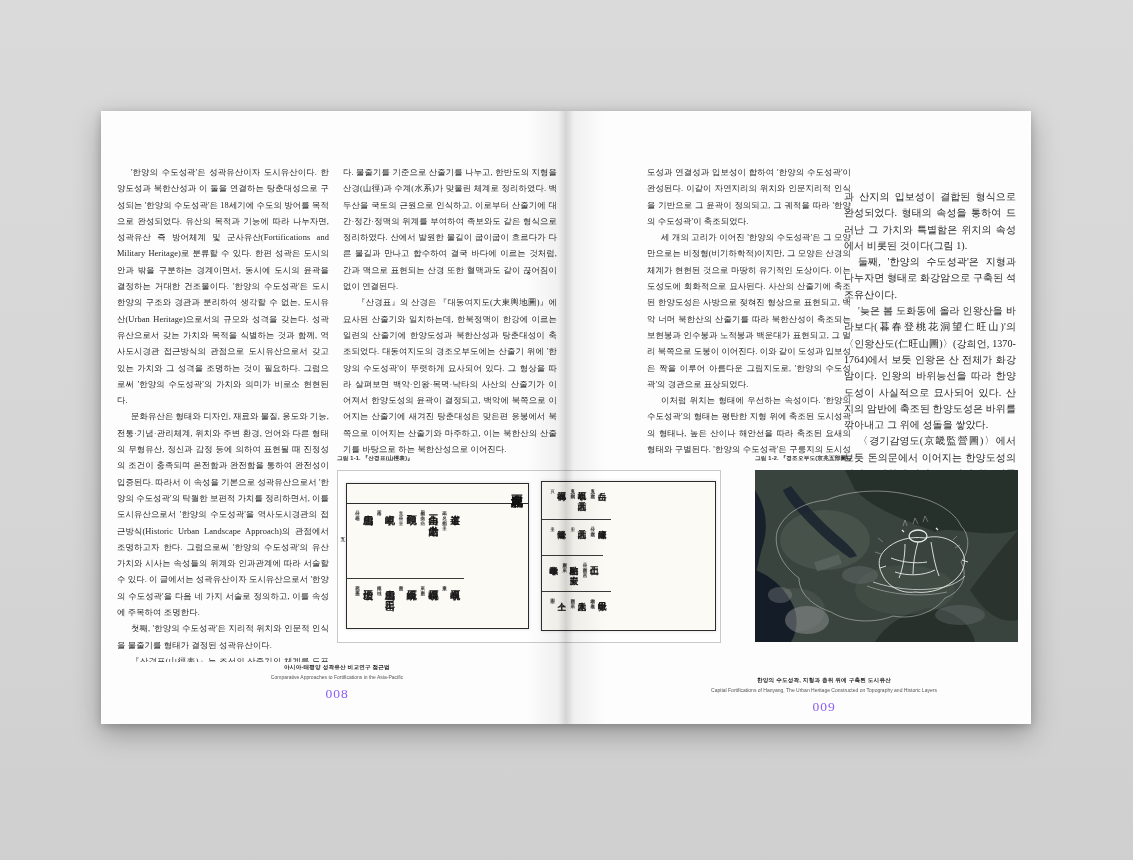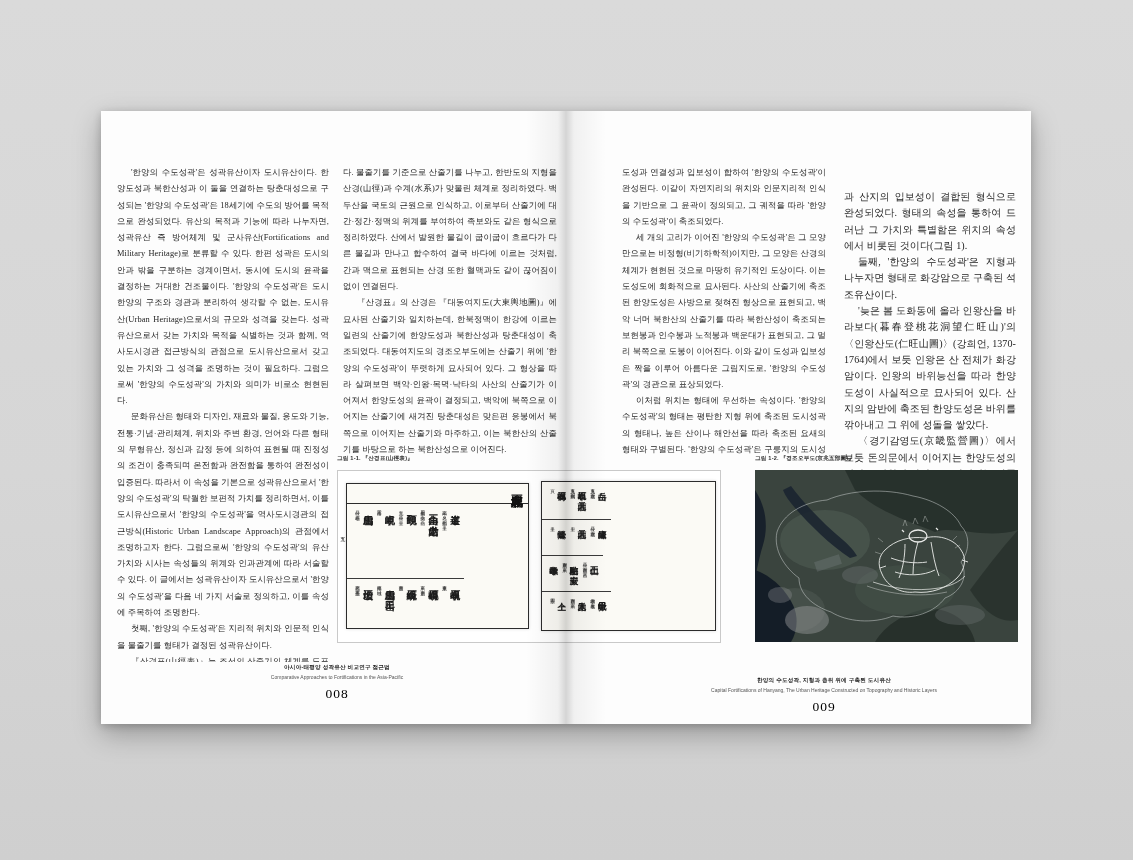--- a/index.html
+++ b/index.html
@@ -65,21 +65,21 @@
   }
   .fig2{left:654px;top:359px;width:263px;height:172px;overflow:hidden;}
   .footer{
     position:absolute;z-index:2;text-align:center;
     font-family:"Liberation Sans","DejaVu Sans",sans-serif;color:#222;
   }
   .footer .f-ko{font-size:5.6px;font-weight:bold;letter-spacing:.2px;}
   .footer .f-en{font-size:5px;color:#555;margin-top:2px;}
   .footer .f-num{
     font-family:"Liberation Serif","DejaVu Serif",serif;font-size:13.5px;
-    letter-spacing:1px;margin-top:6px;color:#000000;
+    letter-spacing:1px;margin-top:6px;color:#8b5cf6;
   }
 </style>
 </head>
 <body>
 
 <div class="spread">
   <div class="page page-left"></div>
   <div class="page page-right"></div>
 
   <div class="col" id="l1" style="left:16px;top:54px;width:212px;height:497px">
@@ -87,21 +87,21 @@
     <p class="ind">문화유산은 형태와 디자인, 재료와 물질, 용도와 기능, 전통·기념·관리체계, 위치와 주변 환경, 언어와 다른 형태의 무형유산, 정신과 감정 등에 의하여 표현될 때 진정성의 조건이 충족되며 온전함과 완전함을 통하여 완전성이 입증된다. 따라서 이 속성을 기본으로 성곽유산으로서 '한양의 수도성곽'의 탁월한 보편적 가치를 정리하면서, 이를 도시유산으로서 '한양의 수도성곽'을 역사도시경관의 접근방식(Historic Urban Landscape Approach)의 관점에서 조명하고자 한다. 그럼으로써 '한양의 수도성곽'의 유산 가치와 시사는 속성들의 위계와 인과관계에 따라 서술할 수 있다. 이 글에서는 성곽유산이자 도시유산으로서 '한양의 수도성곽'을 다음 네 가지 서술로 정의하고, 이를 속성에 주목하여 조명한다.</p>
     <p class="ind">첫째, '한양의 수도성곽'은 지리적 위치와 인문적 인식을 물줄기를 형태가 결정된 성곽유산이다.</p>
     <p class="ind">『산경표(山徑表)』는 조선의 산줄기의 체계를 도표로 정리하여 18세기 영조 연간에 편찬한 역사지리지이</p>
   </div>
 
   <div class="col" id="l2" style="left:242px;top:54px;width:214px;height:296px">
     <p>다. 물줄기를 기준으로 산줄기를 나누고, 한반도의 지형을 산경(山徑)과 수계(水系)가 맞물린 체계로 정리하였다. 백두산을 국토의 근원으로 인식하고, 이로부터 산줄기에 대간·정간·정맥의 위계를 부여하여 족보와도 같은 형식으로 정리하였다. 산에서 발원한 물길이 굽이굽이 흐르다가 다른 물길과 만나고 합수하여 결국 바다에 이르는 것처럼, 간과 맥으로 표현되는 산경 또한 혈맥과도 같이 끊어짐이 없이 연결된다.</p>
     <p class="ind">『산경표』의 산경은 『대동여지도(大東輿地圖)』에 묘사된 산줄기와 일치하는데, 한북정맥이 한강에 이르는 일련의 산줄기에 한양도성과 북한산성과 탕춘대성이 축조되었다. 대동여지도의 경조오부도에는 산줄기 위에 '한양의 수도성곽'이 뚜렷하게 묘사되어 있다. 그 형상을 따라 살펴보면 백악·인왕·목멱·낙타의 사산의 산줄기가 이어져서 한양도성의 윤곽이 결정되고, 백악에 북쪽으로 이어지는 산줄기에 새겨진 탕춘대성은 맞은편 응봉에서 북쪽으로 이어지는 산줄기와 마주하고, 이는 북한산의 산줄기를 바탕으로 하는 북한산성으로 이어진다.</p>
   </div>
 
-  <div class="col" id="r1" style="left:521px;top:54px;width:204px;height:296px">
+  <div class="col" id="r1" style="left:546px;top:54px;width:204px;height:296px">
     <p>도성과 연결성과 입보성이 합하여 '한양의 수도성곽'이 완성된다. 이같이 자연지리의 위치와 인문지리적 인식을 기반으로 그 윤곽이 정의되고, 그 궤적을 따라 '한양의 수도성곽'이 축조되었다.</p>
     <p class="ind">세 개의 고리가 이어진 '한양의 수도성곽'은 그 모양만으로는 비정형(비기하학적)이지만, 그 모양은 산경의 체계가 현현된 것으로 마땅히 유기적인 도상이다. 이는 도성도에 회화적으로 묘사된다. 사산의 산줄기에 축조된 한양도성은 사방으로 젖혀진 형상으로 표현되고, 백악 너머 북한산의 산줄기를 따라 북한산성이 축조되는 보현봉과 인수봉과 노적봉과 백운대가 표현되고, 그 멀리 북쪽으로 도봉이 이어진다. 이와 같이 도성과 입보성은 짝을 이루어 아름다운 그림지도로, '한양의 수도성곽'의 경관으로 표상되었다.</p>
     <p class="ind">이처럼 위치는 형태에 우선하는 속성이다. '한양의 수도성곽'의 형태는 평탄한 지형 위에 축조된 도시성곽의 형태나, 높은 산이나 해안선을 따라 축조된 요새의 형태와 구별된다. '한양의 수도성곽'은 구릉지의 도시성곽</p>
   </div>
 
   <div class="col" id="r2" style="left:743px;top:54px;width:172px;height:296px">
     <p>과 산지의 입보성이 결합된 형식으로 완성되었다. 형태의 속성을 통하여 드러난 그 가치와 특별함은 위치의 속성에서 비롯된 것이다(그림 1).</p>
     <p class="ind">둘째, '한양의 수도성곽'은 지형과 나누자면 형태로 화강암으로 구축된 석조유산이다.</p>
     <p class="ind">'늦은 봄 도화동에 올라 인왕산을 바라보다(暮春登桃花洞望仁旺山)'의 〈인왕산도(仁旺山圖)〉(강희언, 1370-1764)에서 보듯 인왕은 산 전체가 화강암이다. 인왕의 바위능선을 따라 한양도성이 사실적으로 묘사되어 있다. 산지의 암반에 축조된 한양도성은 바위를 깎아내고 그 위에 성돌을 쌓았다.</p>
     <p class="ind">〈경기감영도(京畿監營圖)〉에서 보듯 돈의문에서 이어지는 한양도성의 성곽은 인왕의 정상으로 이어지는 산줄기의 능선을 따라 축조되었다. 능선의 바깥쪽에 성벽을 쌓고, 성벽과 능선의 사이를 판축으로 채웠다. 이와 같이 지형의 차이를 이용하여 도성의 안과 밖의 단 차이를 만들고, 단면적으로도 능선과 성벽을 견고하게 한 몸체로 조성하였다. 한편 산줄기의 흐름에 따라 성벽은 안</p>

